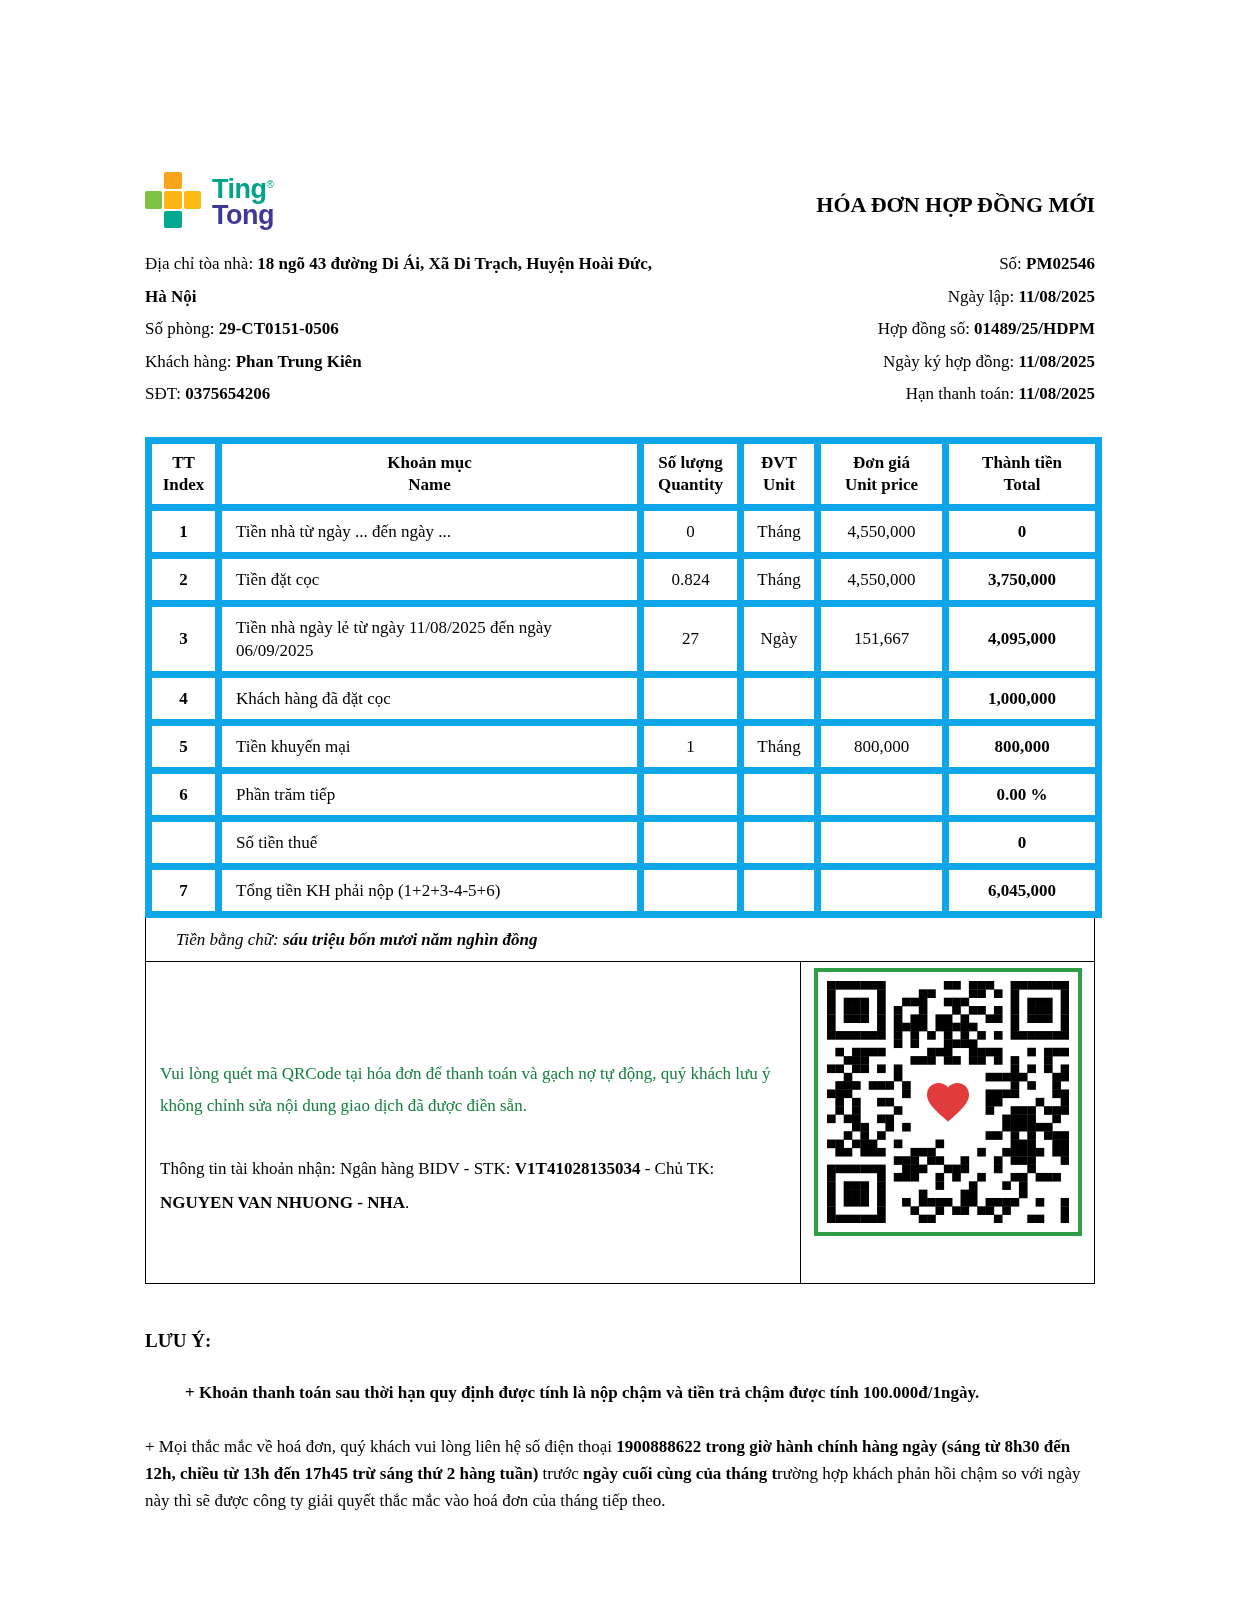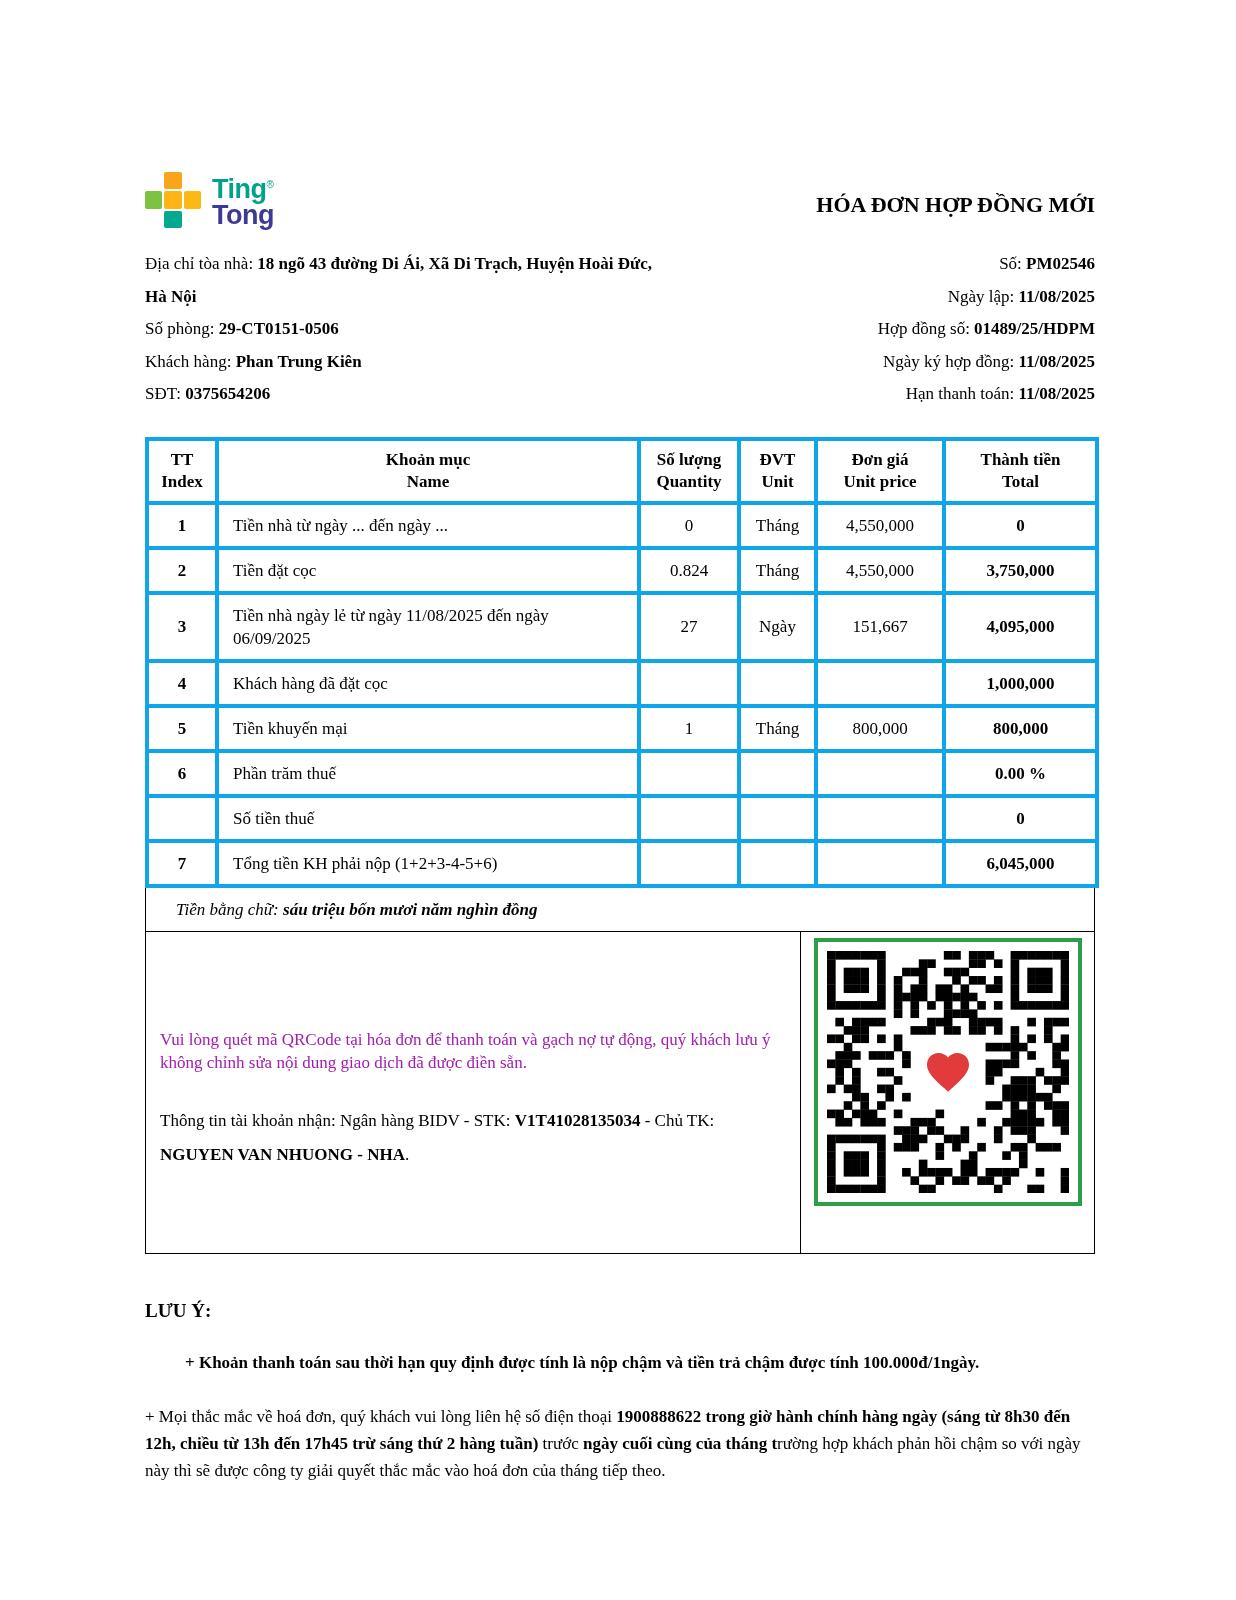--- a/index.html
+++ b/index.html
@@ -27,37 +27,37 @@
   .doc-title { font-size: 22px; font-weight: bold; margin-top: 20px; }
 
   
   .info { display: flex; justify-content: space-between; margin-top: 20px; }
   .info-left  { width: 525px; }
   .info-right { text-align: right; }
   .info-line  { line-height: 32.5px; }
 
   
   table { width: 100%; border-collapse: collapse; table-layout: fixed; margin-top: 26px; }
-  th, td { border: 4px solid #0ea5e9; }
+  th, td { border: 7px solid #0ea5e9; }
   thead th { font-weight: bold; text-align: center; padding: 8px 4px; line-height: 22px; vertical-align: middle; }
   tbody td { padding: 9px 8px; line-height: 23px; vertical-align: middle; }
   td.col-tt { text-align: center; font-weight: bold; }
   td.col-name { text-align: left; padding-left: 14px; }
   td.col-qty, td.col-unit, td.col-price { text-align: center; }
   td.col-total { text-align: center; font-weight: bold; }
 
   
   .words-row { border: 1px solid #000; border-top: none; padding: 10px 30px; font-style: italic; line-height: 23px; }
   .words-row b { font-style: italic; }
 
   
   .payment { border: 1px solid #000; border-top: none; display: flex; height: 322px; box-sizing: border-box; }
   .payment-left { width: 655px; box-sizing: border-box; border-right: 1px solid #000; padding: 96px 26px 0 14px; }
   .payment-right { flex: 1; display: flex; justify-content: center; align-items: flex-start; padding-top: 6px; }
-  .warning-text { color: #a21caf; line-height: 23px; }
+  .warning-text { color: #15803d; line-height: 32px; }
   .account-text { margin-top: 30px; line-height: 34px; }
   .qr-frame { border: 4px solid #2F9E48; background: #fff; padding: 9px; width: 242px; height: 242px; box-sizing: content-box; }
   .qr-frame svg { display: block; }
 
   
   .notes { margin-top: 46px; }
   .notes-title { font-weight: bold; font-size: 19px; }
   .note-1 { font-weight: bold; margin-top: 27px; line-height: 27px; margin-left: 40px; }
   .note-2 { margin-top: 27px; line-height: 27px; }
 </style>
@@ -176,21 +176,21 @@
         <tr>
           <td class="col-tt">5</td>
           <td class="col-name">Tiền khuyến mại</td>
           <td class="col-qty">1</td>
           <td class="col-unit">Tháng</td>
           <td class="col-price">800,000</td>
           <td class="col-total">800,000</td>
         </tr>
         <tr>
           <td class="col-tt">6</td>
-          <td class="col-name">Phần trăm thuế</td>
+          <td class="col-name">Phần trăm tiếp</td>
           <td class="col-qty"></td>
           <td class="col-unit"></td>
           <td class="col-price"></td>
           <td class="col-total">0.00 %</td>
         </tr>
         <tr>
           <td class="col-tt"></td>
           <td class="col-name">Số tiền thuế</td>
           <td class="col-qty"></td>
           <td class="col-unit"></td>

